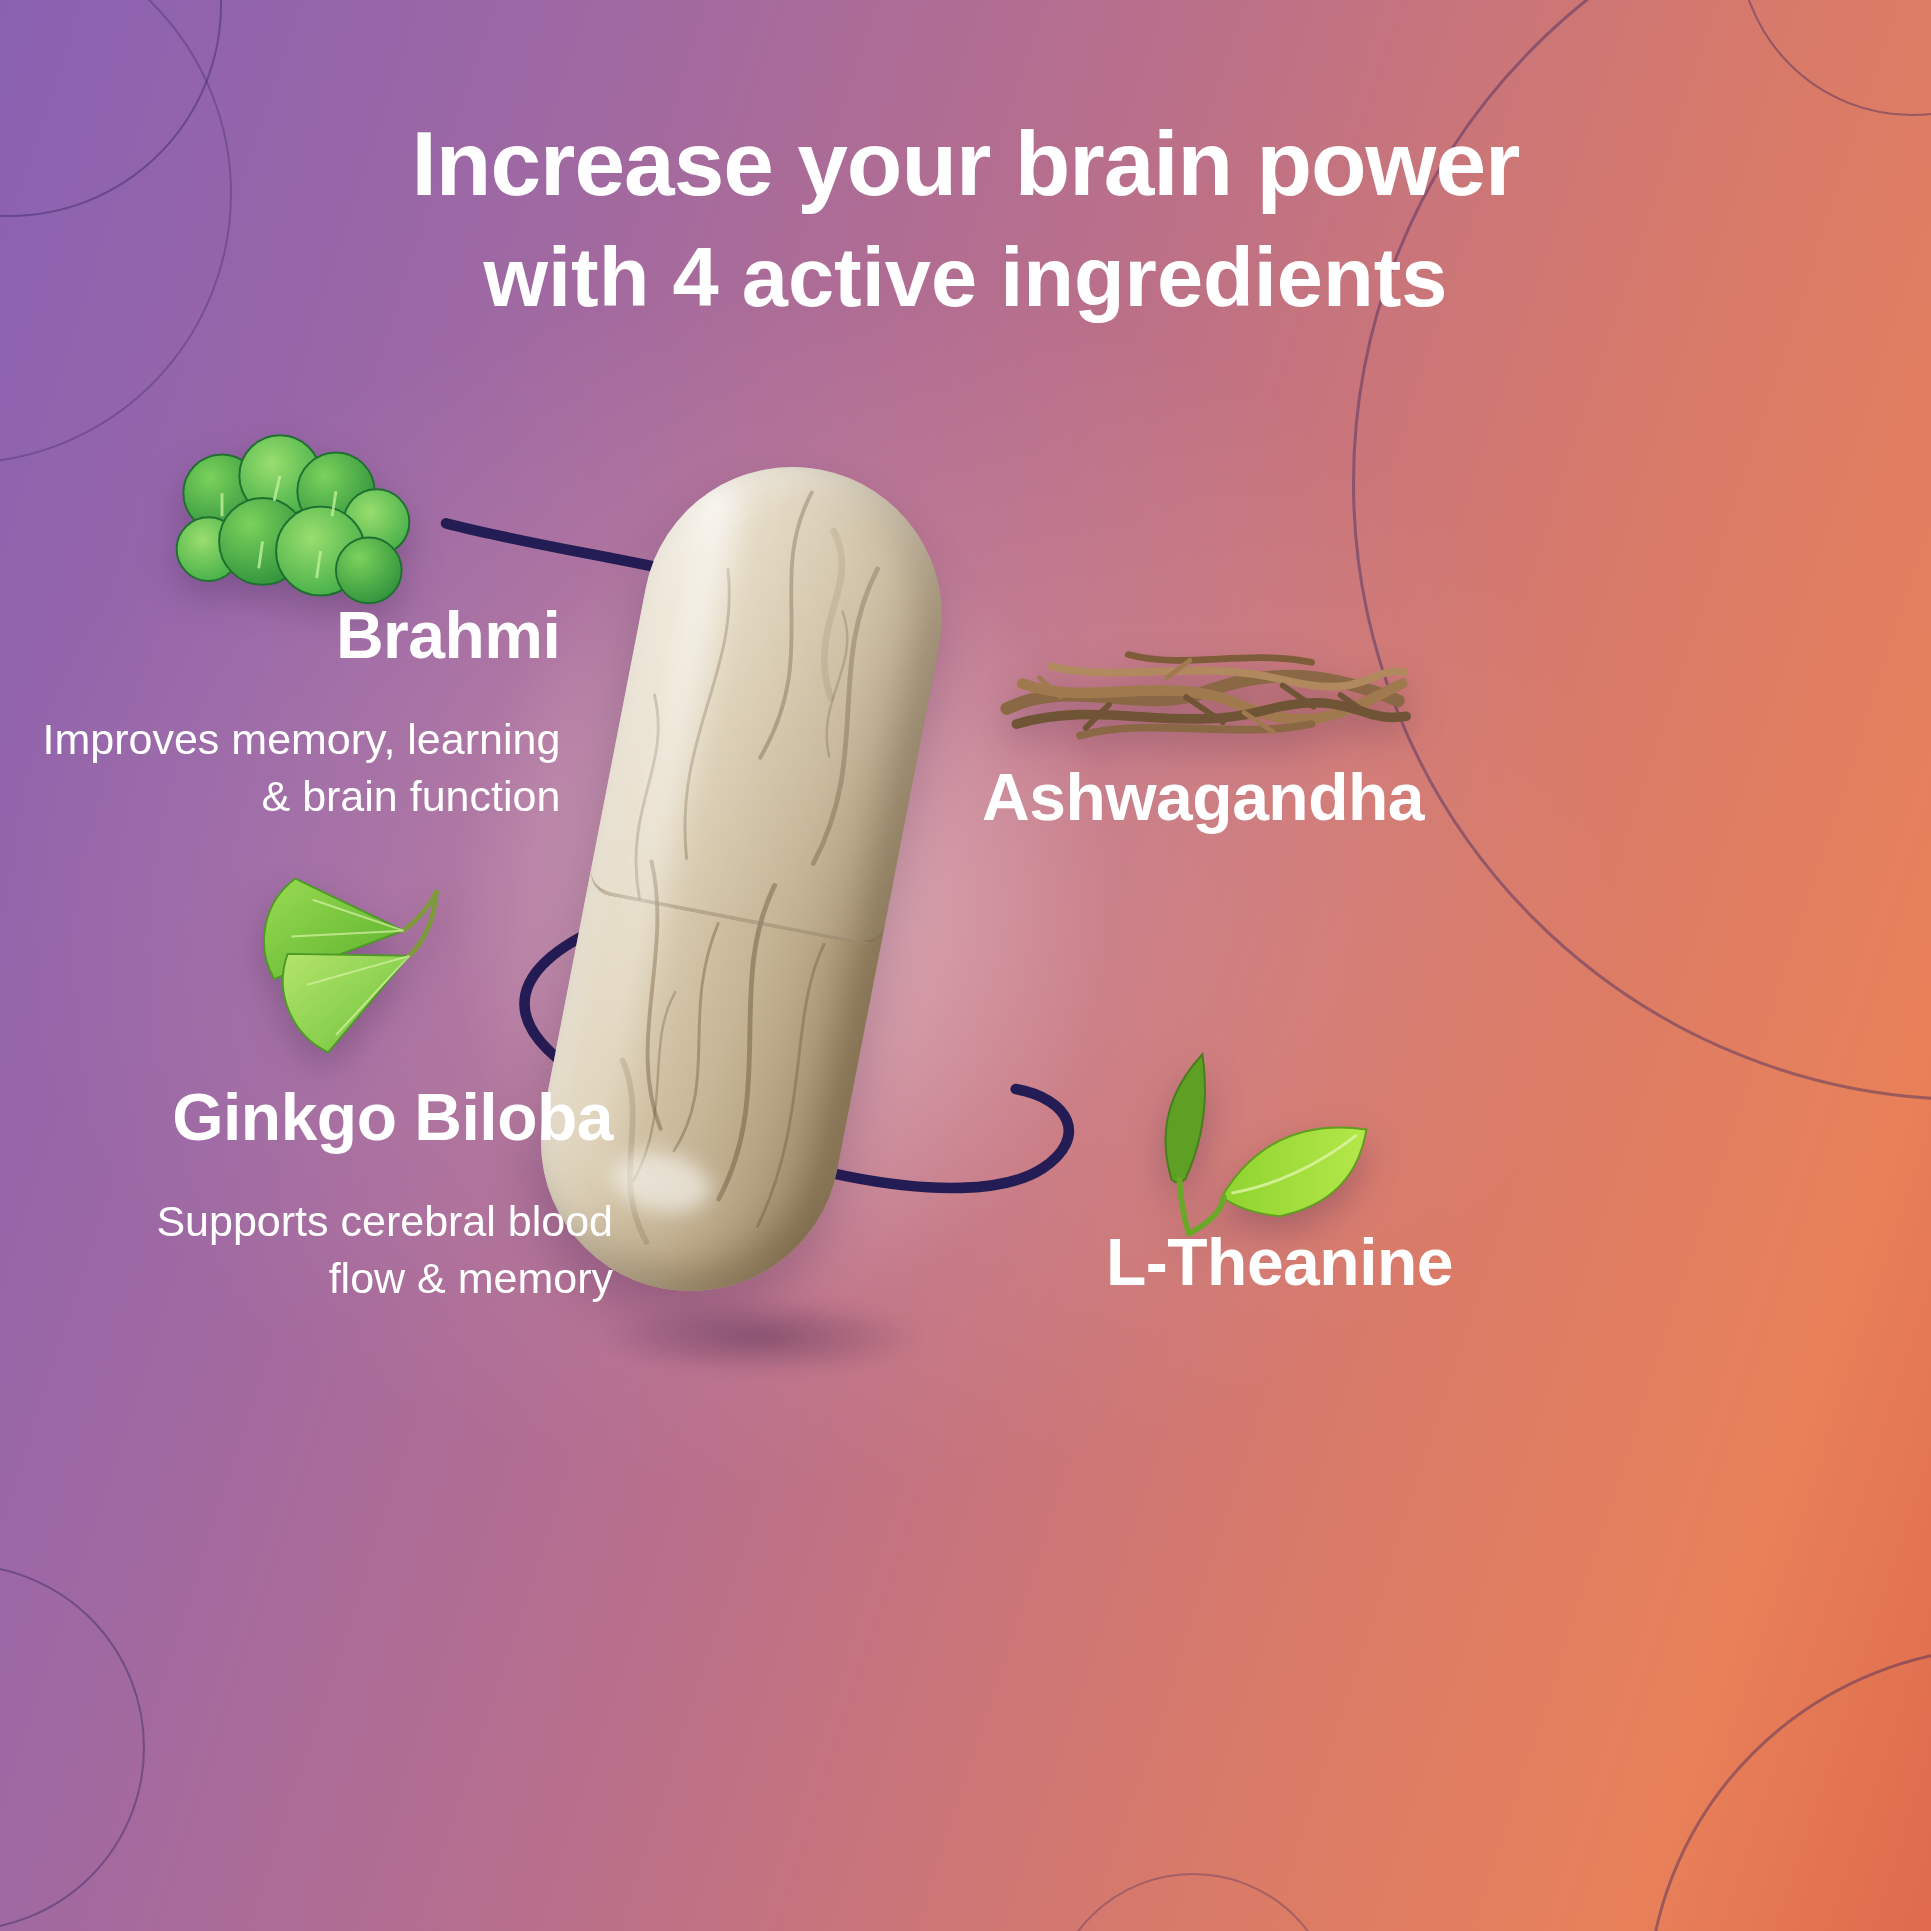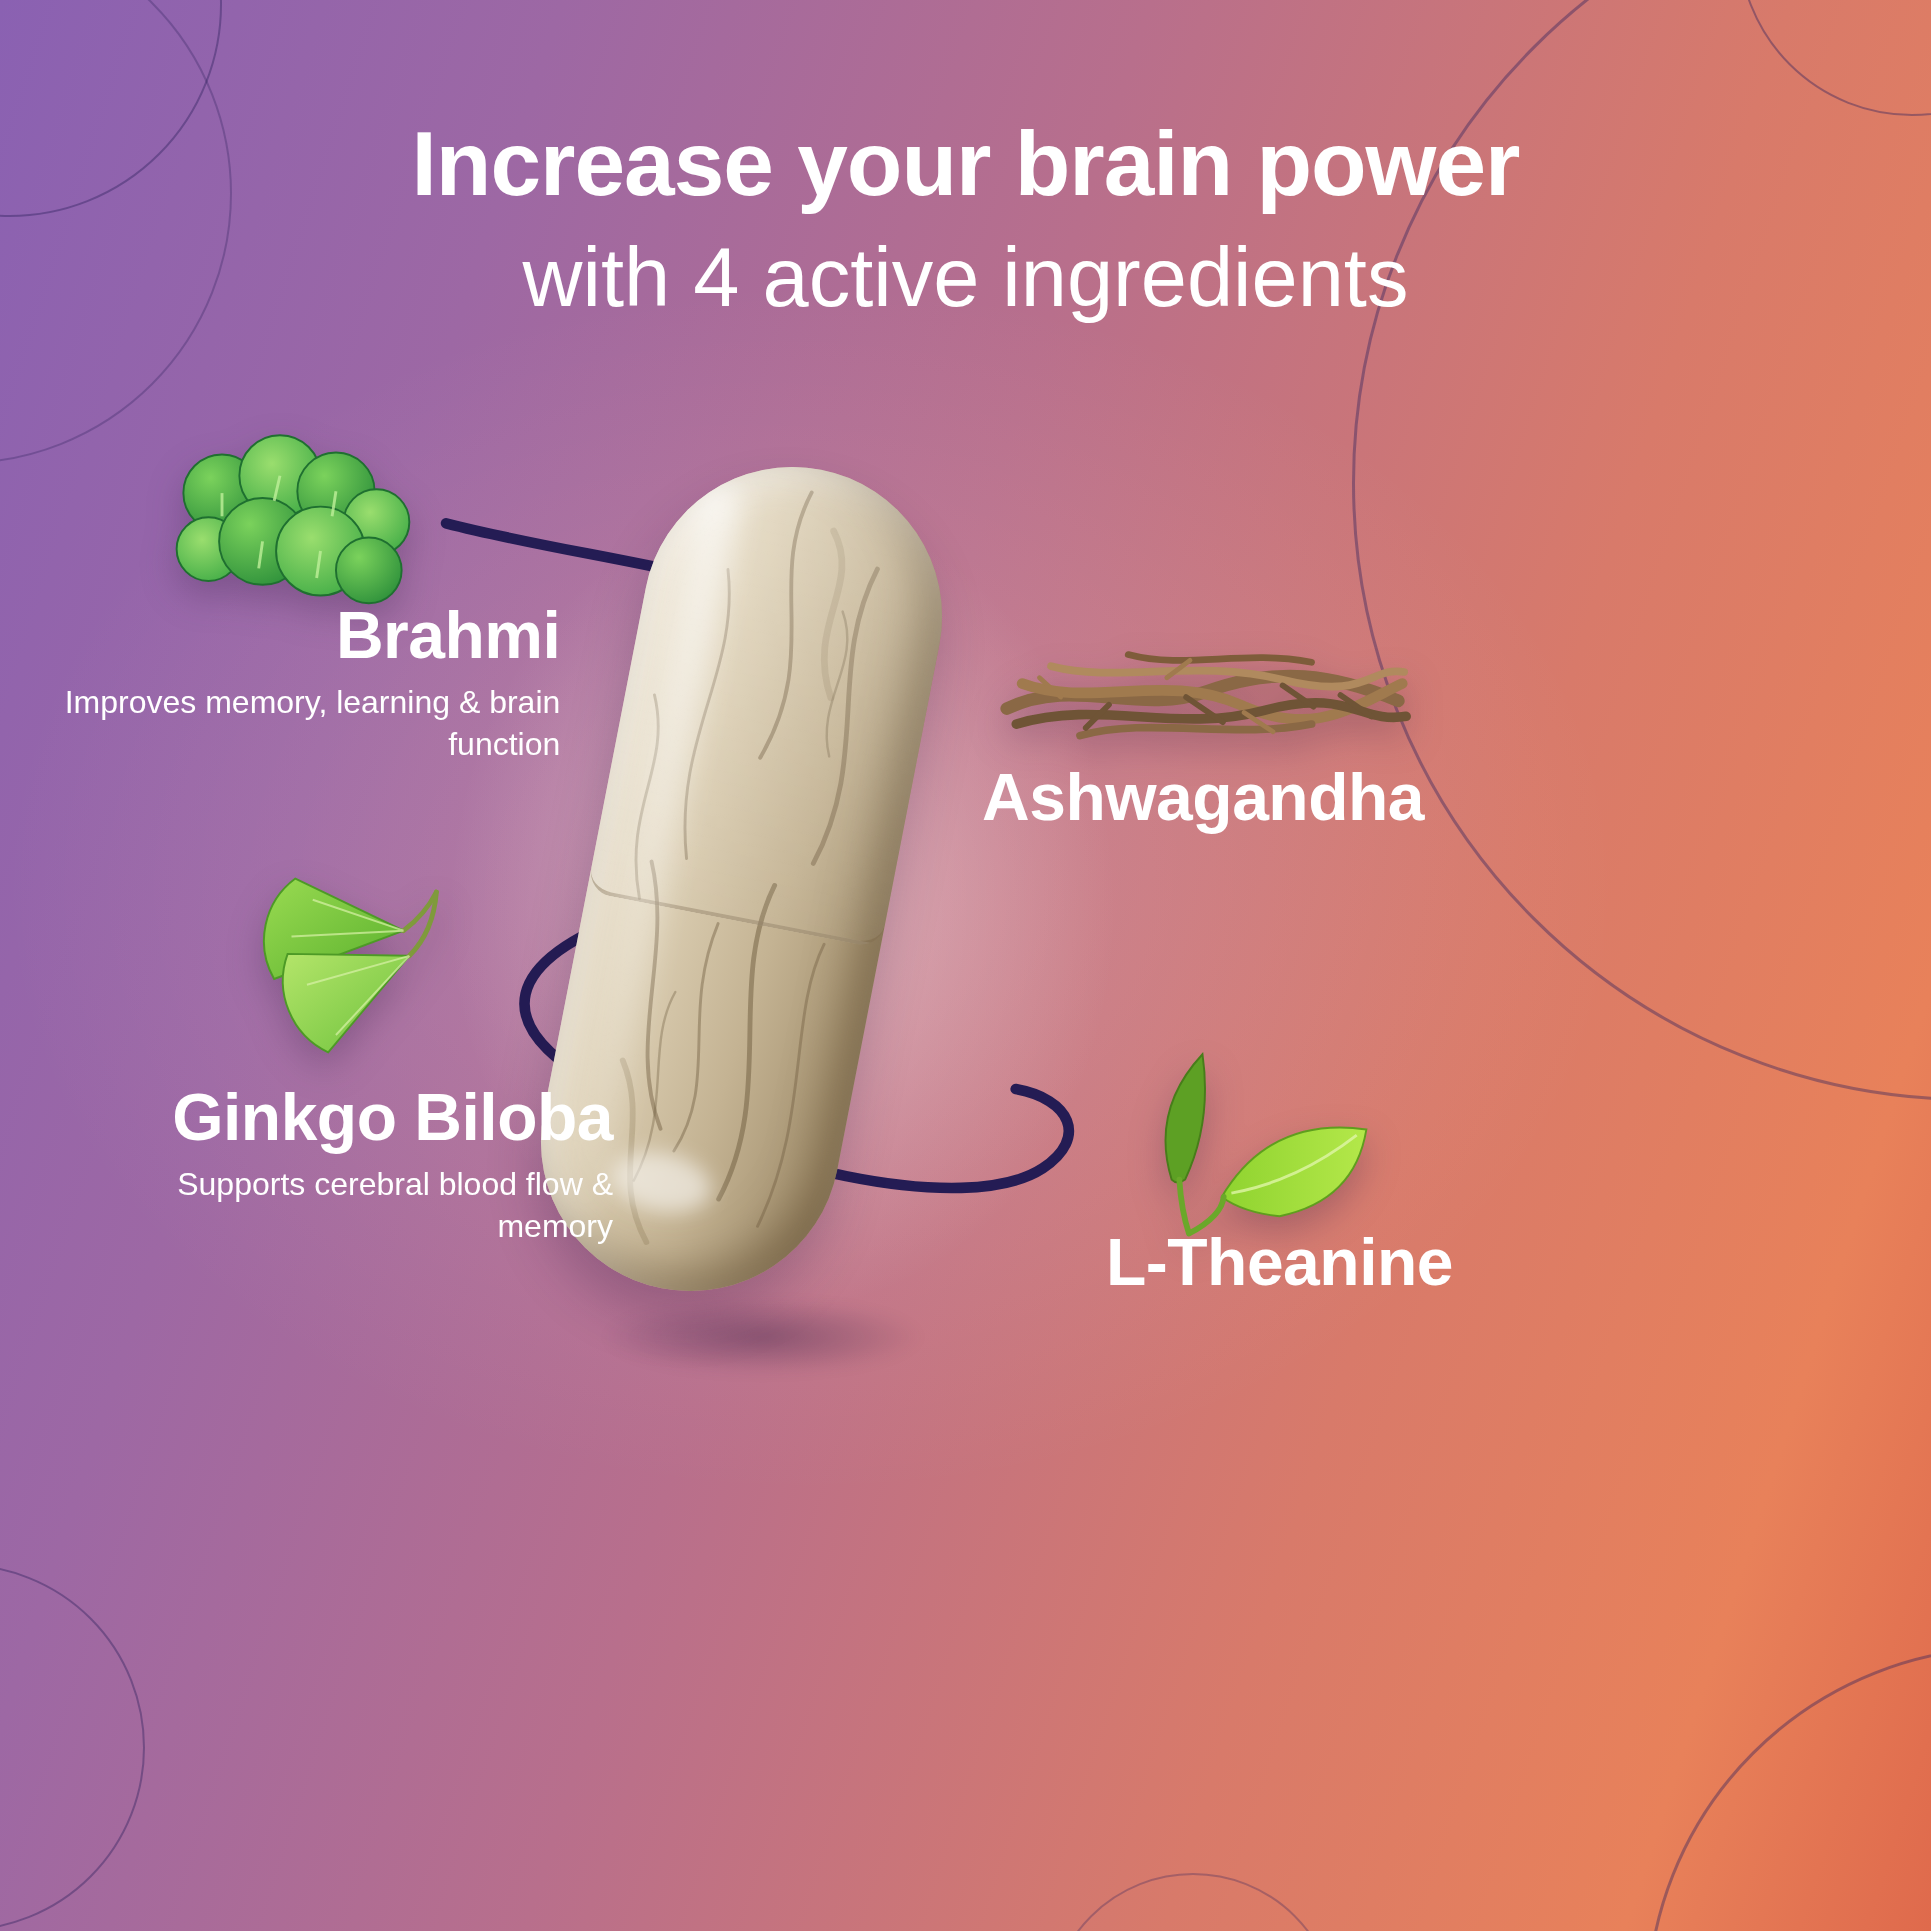--- a/index.html
+++ b/index.html
@@ -27,21 +27,21 @@
   .arc-tl2 { left:-309px; top:-77px;  width:541px; height:541px; border-color:rgba(45,33,92,0.30); }
   .arc-tr  { left:1738px; top:-232px; width:348px; height:348px; }
   .arc-right { left:1352px; top:-135px; width:1236px; height:1236px; border-width:3.9px; }
   .arc-bl  { left:-222px; top:1564px; width:367px; height:367px; }
   .arc-bm  { left:1048px; top:1873px; width:290px; height:290px; border-color:rgba(45,33,92,0.30); }
   .arc-br  { left:1646px; top:1646px; width:724px; height:724px; border-width:3.9px; }
 
   
   .headline { position:absolute; top:112px; left:0; width:100%; text-align:center; z-index:3; }
   .headline .line1 { display:block; font-size:91px; font-weight:700; letter-spacing:-1px; }
-  .headline .line2 { display:block; font-size:83px; font-weight:400; margin-top:13.5px; letter-spacing:0; }
+  .headline .line2 { display:block; font-size:83px; font-weight:700; margin-top:13.5px; letter-spacing:0; }
 
   
   .spiral-svg { position:absolute; inset:0; z-index:1; pointer-events:none; }
 
   
   .capsule-glow {
     position:absolute; left:319px; top:348px; width:927px; height:1120px; z-index:1;
     background:radial-gradient(closest-side, rgba(255,238,228,0.42), rgba(255,255,255,0) 72%);
     pointer-events:none;
   }
@@ -87,21 +87,21 @@
   
   .ing-img { position:absolute; z-index:3; filter:drop-shadow(0 15.4px 17.4px rgba(55,28,70,0.28)); }
   .img-brahmi   { left:166px;  top:433px;  width:253px; height:182px; }
   .img-ashwa    { left:993px; top:616px;  width:421px; height:137px; }
   .img-ginkgo   { left:220px;  top:861px;  width:228px; height:207px; }
   .img-theanine { left:1108px; top:1027px; width:295px; height:228px; }
 
   
   .ingredient { position:absolute; z-index:3; text-align:right; }
   .ingredient h2 { font-size:66px; font-weight:700; letter-spacing:-0.5px; }
-  .ingredient p  { font-size:32px; font-weight:400; line-height:1.32; margin-top:8px; }
+  .ingredient p  { font-size:43px; font-weight:400; line-height:1.32; margin-top:38px; }
   .blk-brahmi   { left:19.3px;   top:597px;  width:541px; }
   .blk-ashwa    { left:970px; top:759px;  width:454px; }
   .blk-ginkgo   { left:111px;  top:1079px; width:502px; }
   .blk-theanine { left:1028px; top:1224px; width:425px; }
 </style>
 </head>
 <body>
 
 <div class="canvas">
 

